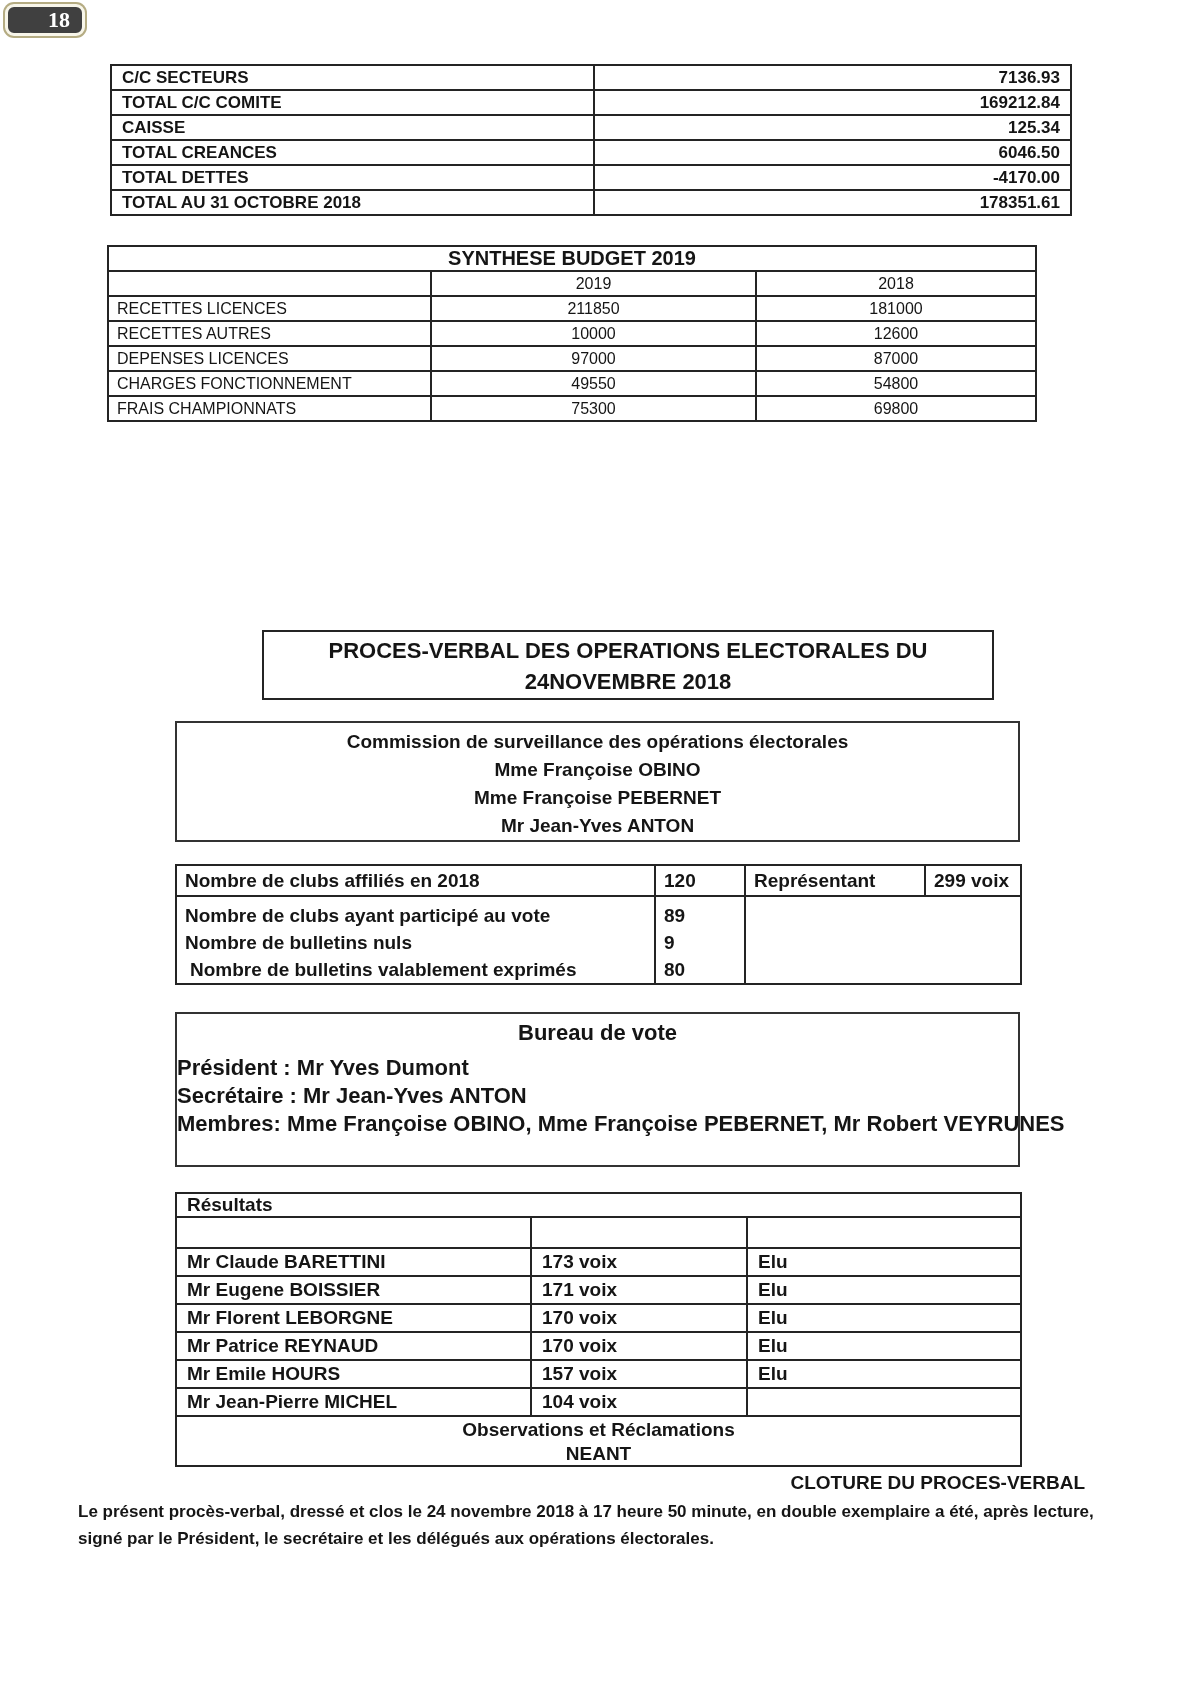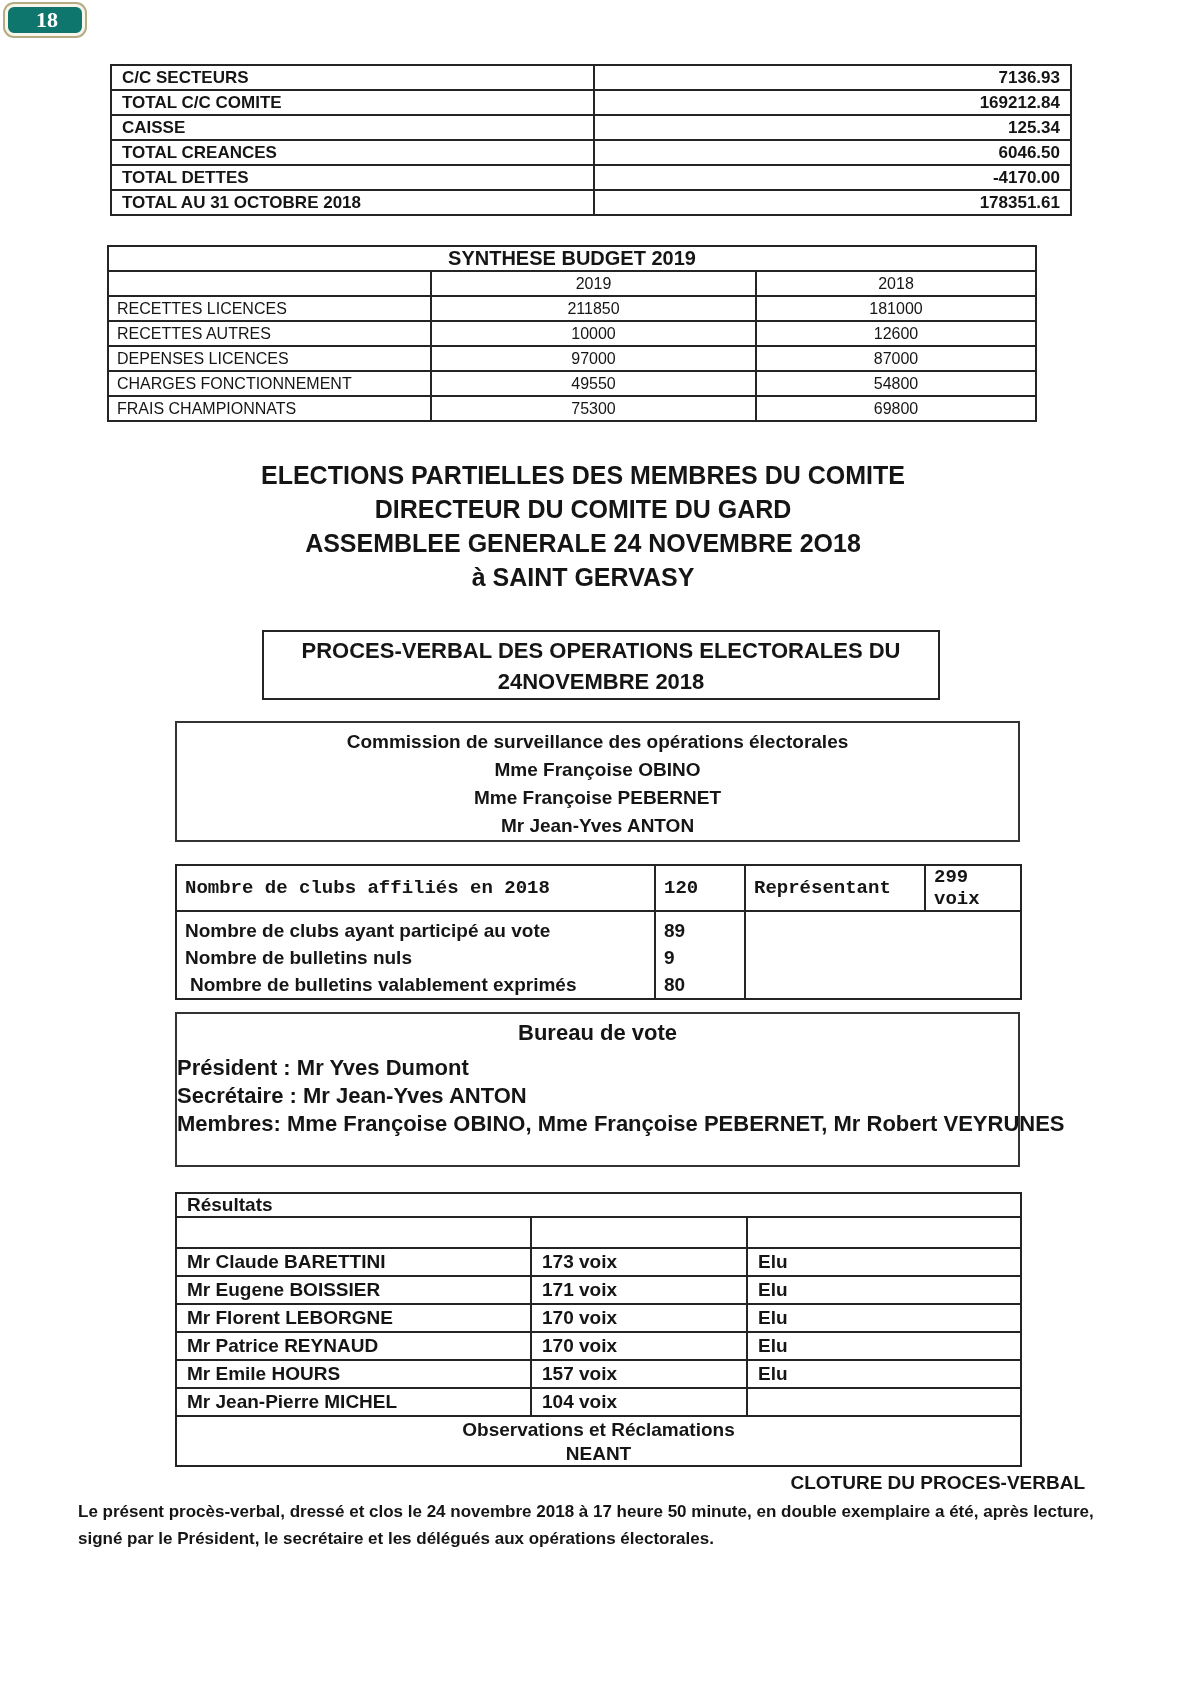--- a/index.html
+++ b/index.html
@@ -3,24 +3,24 @@
 <meta charset="utf-8">
 <style>
   * { box-sizing: border-box; margin: 0; padding: 0; }
   html, body { background: #ffffff; }
   body { font-family: "Liberation Sans", sans-serif; color: #151515; }
   .page { position: relative; width: 1200px; height: 1697px; background: #ffffff; overflow: hidden; }
 
   
   .badge {
     position: absolute; left: 5px; top: 4px; width: 80px; height: 32px;
-    background: #0f766e; border: 3px solid #f8f6ea; box-shadow: 0 0 0 2px #b5ac83;
+    background: #404040; border: 3px solid #f8f6ea; box-shadow: 0 0 0 2px #b5ac83;
     border-radius: 9px; color: #ffffff;
     font-family: "Liberation Serif", serif; font-weight: 700; font-size: 22px;
-    text-align: right; line-height: 25px; padding-right: 24px;
+    text-align: right; line-height: 25px; padding-right: 12px;
   }
 
   table { border-collapse: collapse; table-layout: fixed; }
   td { overflow: hidden; }
 
   
   .t1 { position: absolute; left: 110px; top: 64px; width: 960px; }
   .t1 td { border: 2px solid #242424; height: 25px; font-weight: 700; font-size: 17px; padding: 0 10px; }
   .t1 .val { text-align: right; }
 
@@ -31,36 +31,36 @@
   .t2 .ctr { text-align: center; }
 
   
   .headings {
     position: absolute; left: 83px; top: 458px; width: 1000px;
     text-align: center; font-weight: 700; font-size: 25px; line-height: 34px;
   }
 
   
   .proces {
-    position: absolute; left: 262px; top: 630px; width: 678px; height: 70px;
+    position: absolute; left: 262px; top: 630px; width: 732px; height: 70px;
     border: 2px solid #242424; text-align: center; font-weight: 700;
     font-size: 22px; line-height: 31px; padding-top: 3px;
   }
 
   
   .commission {
     position: absolute; left: 175px; top: 721px; width: 845px; height: 121px;
     border: 2px solid #333333; text-align: center; font-weight: 700;
     font-size: 19px; line-height: 28px; padding-top: 5px;
   }
 
   
   .clubs { position: absolute; left: 175px; top: 864px; width: 845px; font-weight: 700; font-size: 19px; }
   .clubs td { border: 2px solid #242424; padding: 0 8px; }
-  .clubs .r1 td { height: 40px; font-family: Liberation Mono, monospace; }
+  .clubs .r1 td { height: 31px; }
   .clubs .r2 td { height: 88px; vertical-align: top; padding-top: 5px; }
   .clubs .line { line-height: 27px; white-space: nowrap; }
   .clubs .indent { padding-left: 5px; }
 
   
   .bureau {
     position: absolute; left: 175px; top: 1012px; width: 845px; height: 155px;
     border: 2px solid #333333; font-weight: 700; font-size: 22px;
   }
   .bureau .btitle { text-align: center; margin-top: 6px; }
@@ -162,26 +162,20 @@
       <td class="ctr">54800</td>
     </tr>
     <tr>
       <td>FRAIS CHAMPIONNATS</td>
       <td class="ctr">75300</td>
       <td class="ctr">69800</td>
     </tr>
   </tbody>
     </table>
 
-  <div class="headings">
-    <div>ELECTIONS PARTIELLES DES MEMBRES DU COMITE</div>
-    <div>DIRECTEUR DU COMITE DU GARD</div>
-    <div>ASSEMBLEE GENERALE 24 NOVEMBRE 2O18</div>
-    <div>à SAINT GERVASY</div>
-  </div>
 
   <div class="proces">
     <div>PROCES-VERBAL DES OPERATIONS ELECTORALES DU</div>
     <div>24NOVEMBRE 2018</div>
   </div>
 
   <div class="commission">
     <div>Commission de surveillance des opérations électorales</div>
     <div>Mme Françoise OBINO</div>
     <div>Mme Françoise PEBERNET</div>

